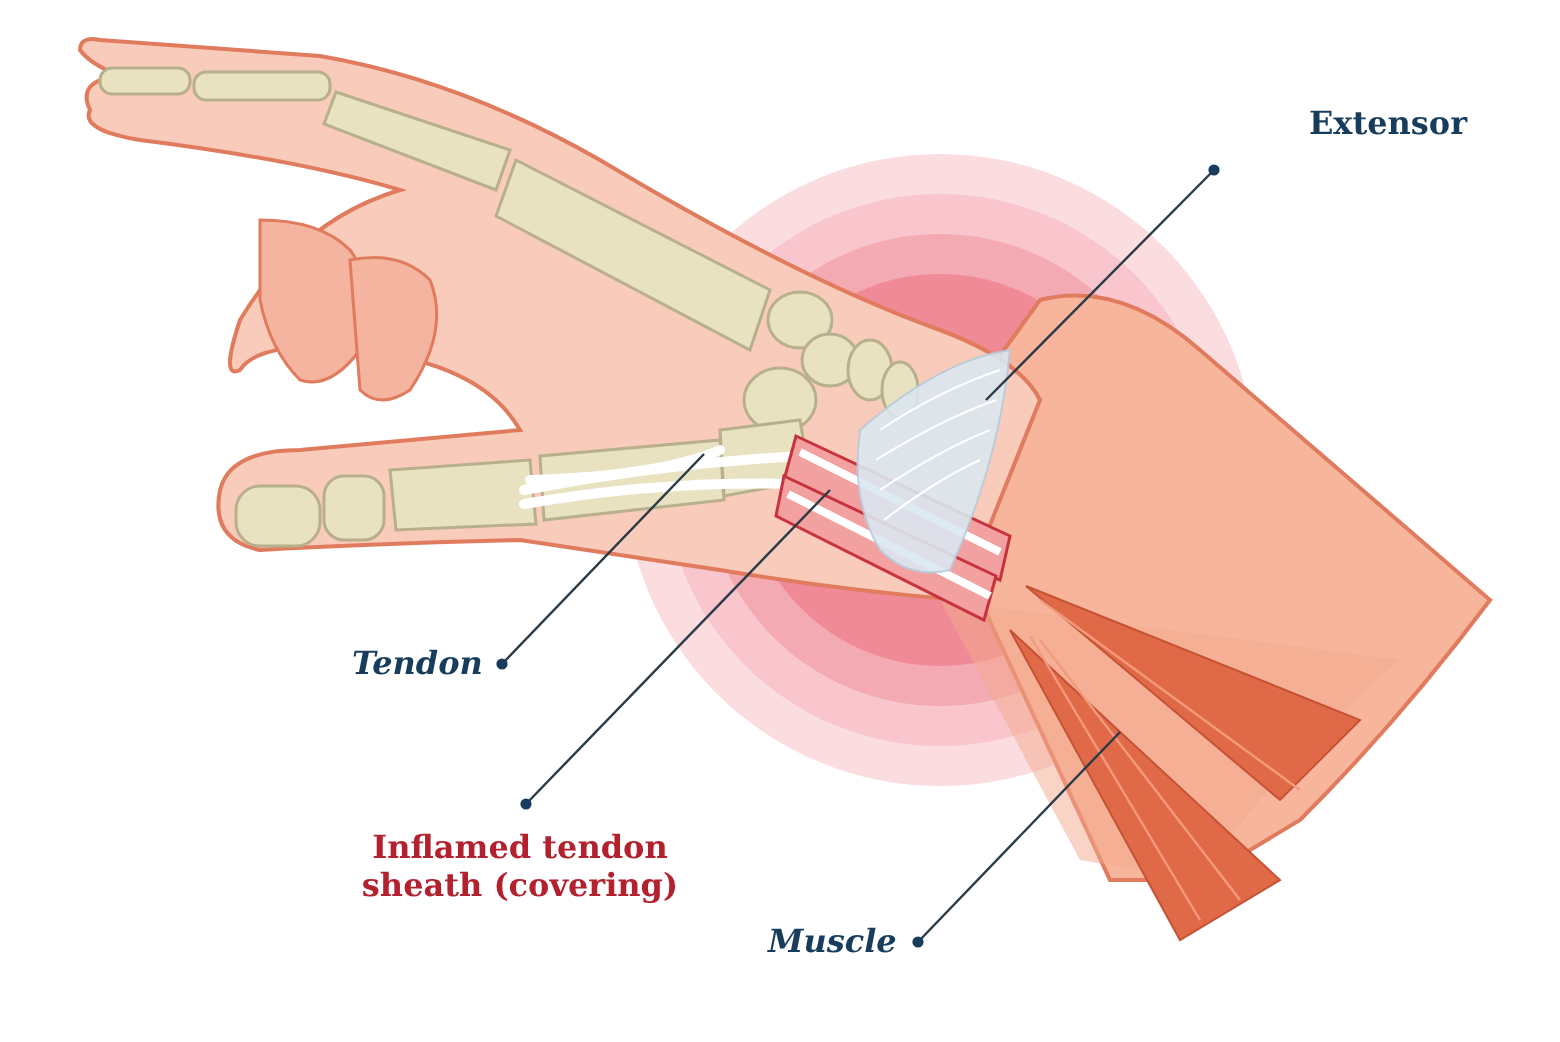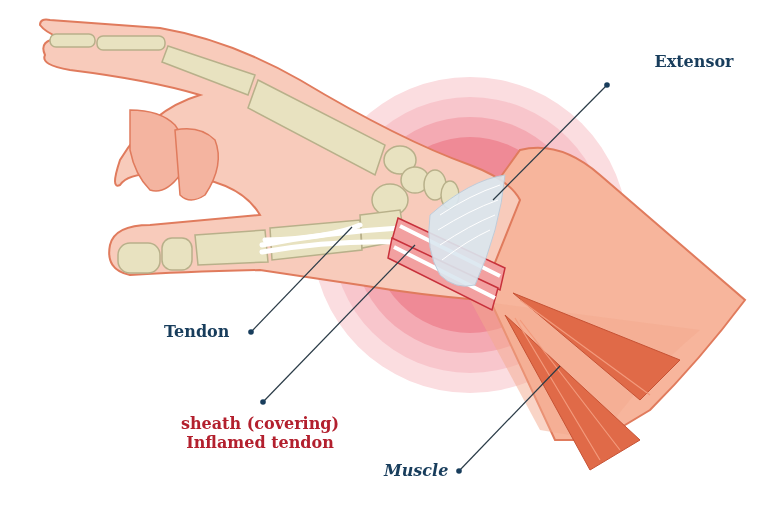--- a/index.html
+++ b/index.html
@@ -82,20 +82,20 @@
     <circle cx="263" cy="402" r="2.8" fill="#183d5c" stroke="none"></circle>
     <line x1="459" y1="471" x2="560" y2="366"></line>
     <circle cx="459" cy="471" r="2.8" fill="#183d5c" stroke="none"></circle>
   </g>
 </svg>
 
 <div class="label navy center" style="left:602px; top:52px; width:120px;margin-left:32px;">
   <div>Extensor</div>
 </div>
 
-<div class="label navy" style="left:164px; top:322px;">Tendon</div>
+<div class="label navy" style="left:176px; top:322px;font-style:italic;">Tendon</div>
 
 <div class="label red center" style="left:170px; top:414px; width:180px;">
+  <div>Inflamed tendon</div>
   <div>sheath (covering)</div>
-  <div>Inflamed tendon</div>
 </div>
 
 <div class="label navy" style="left:384px; top:461px;font-style:italic;">Muscle</div>
 
 </body></html>

